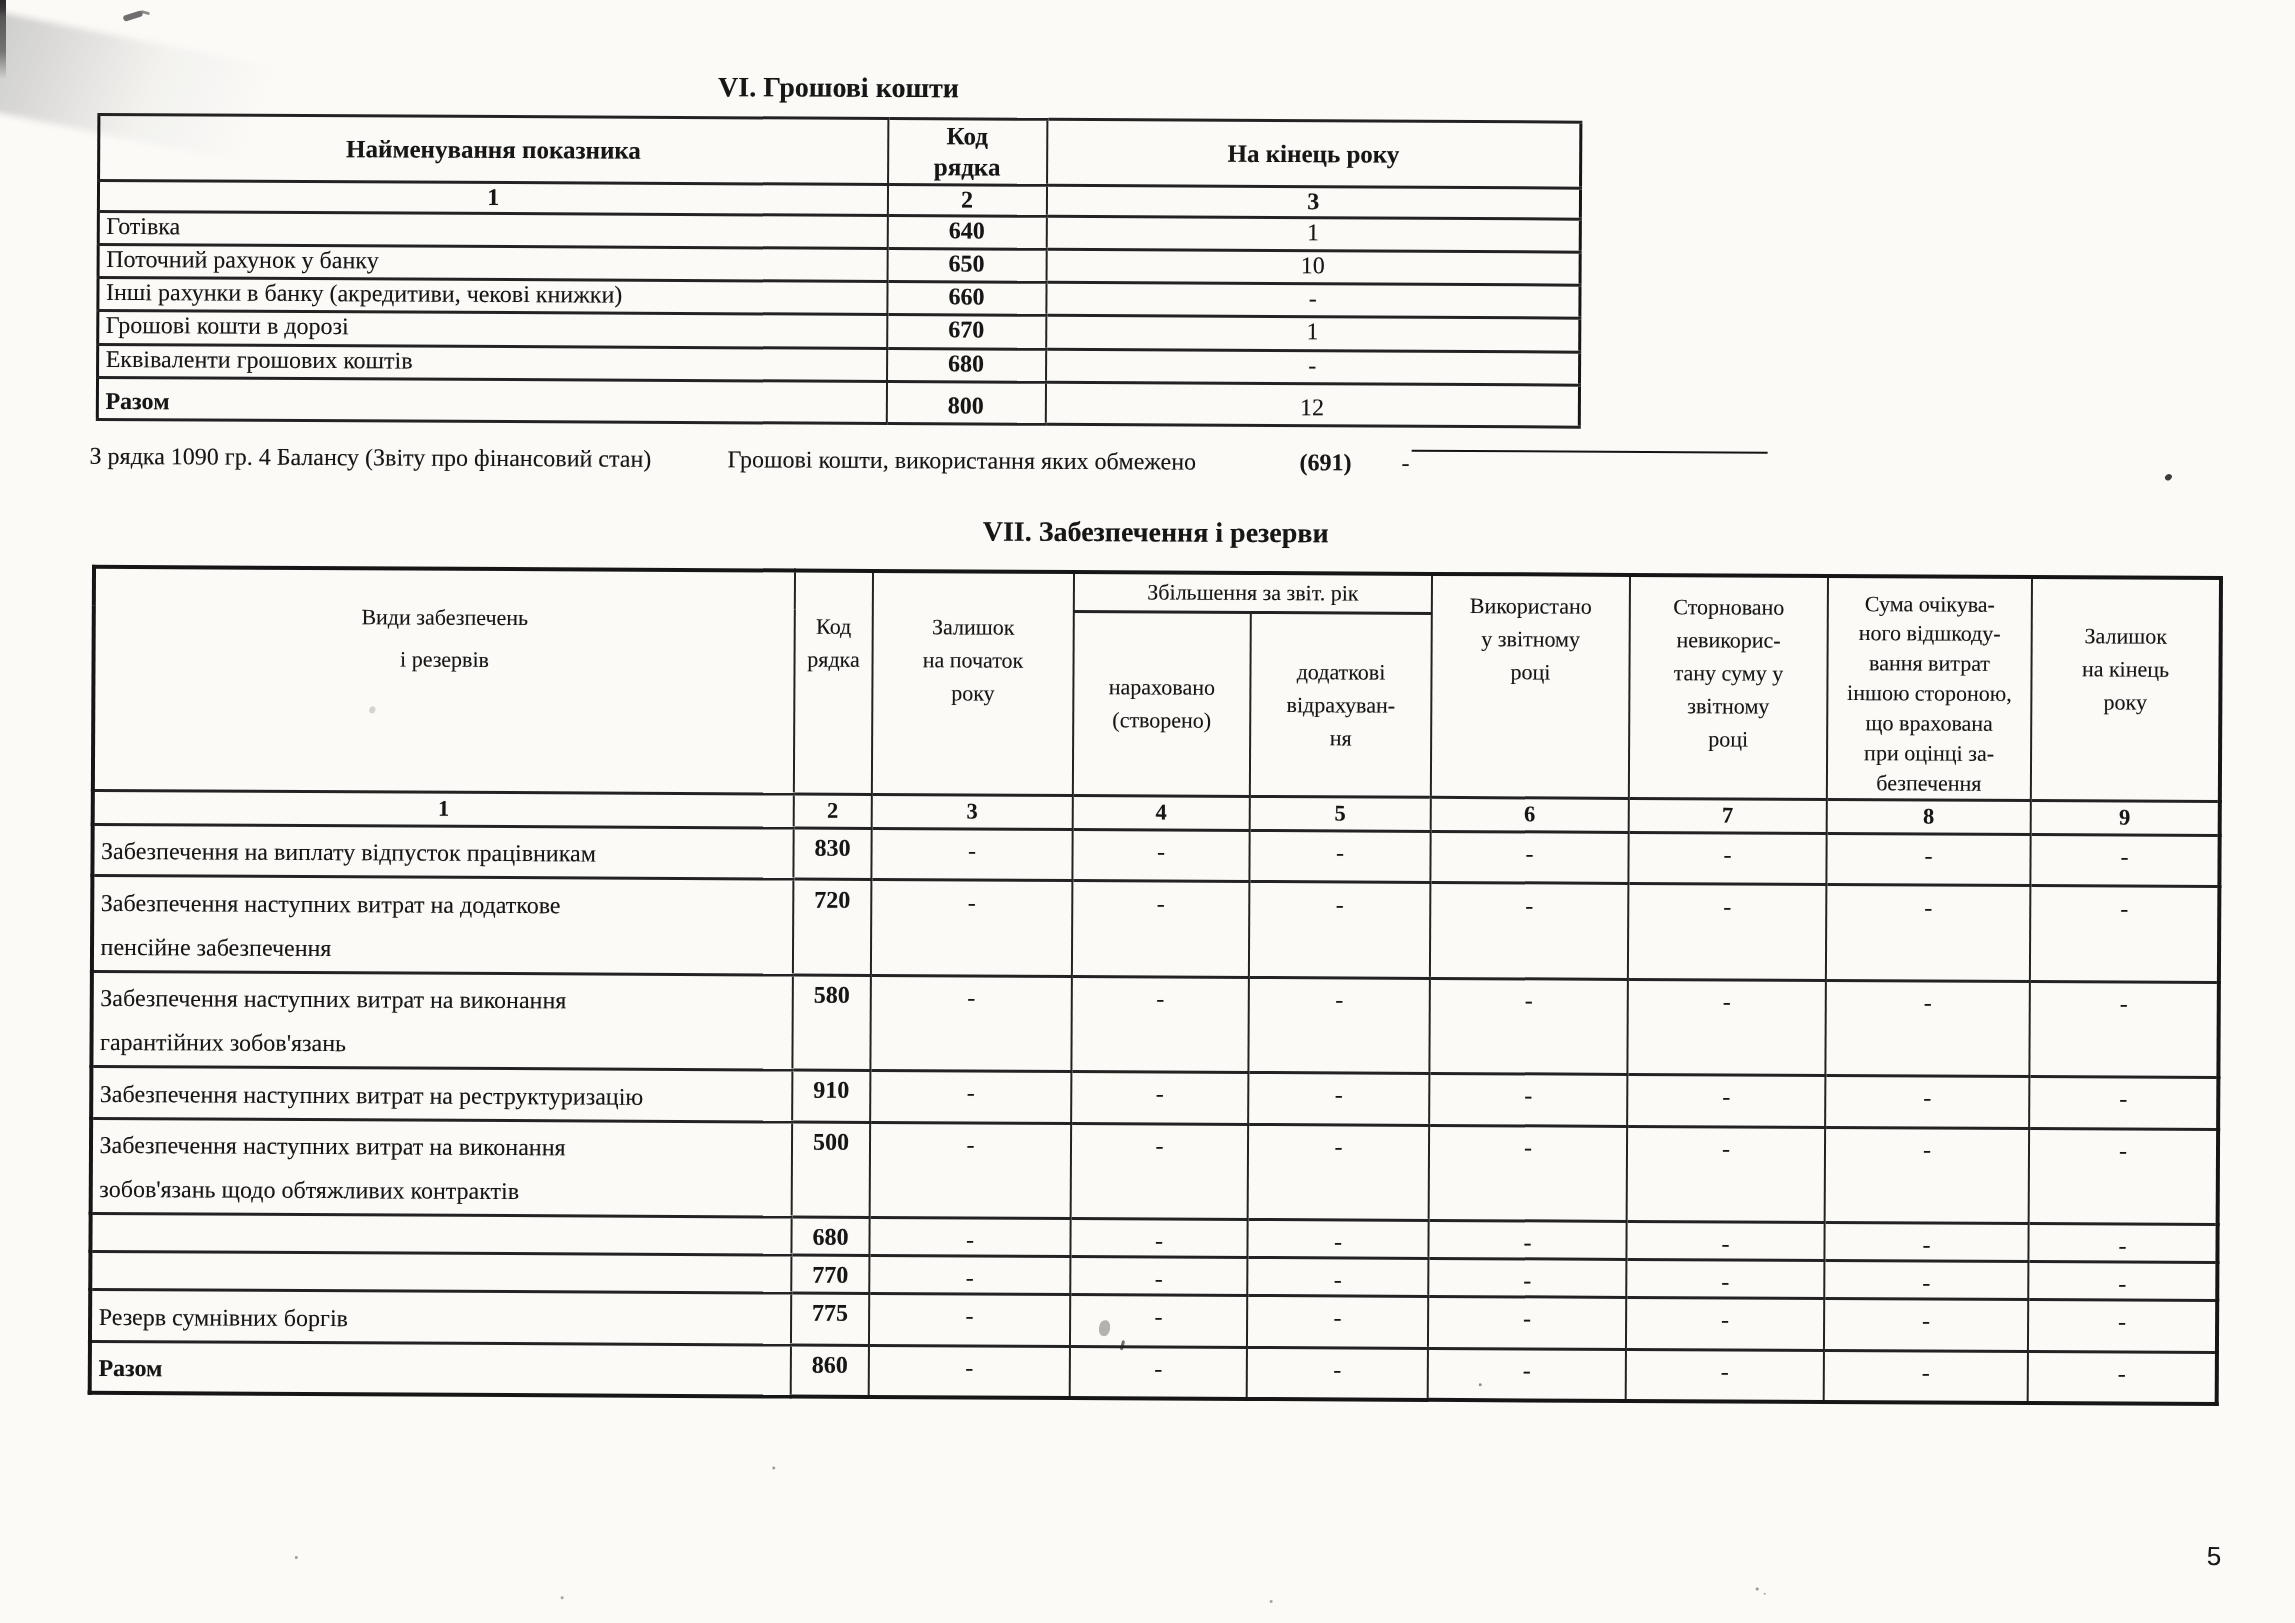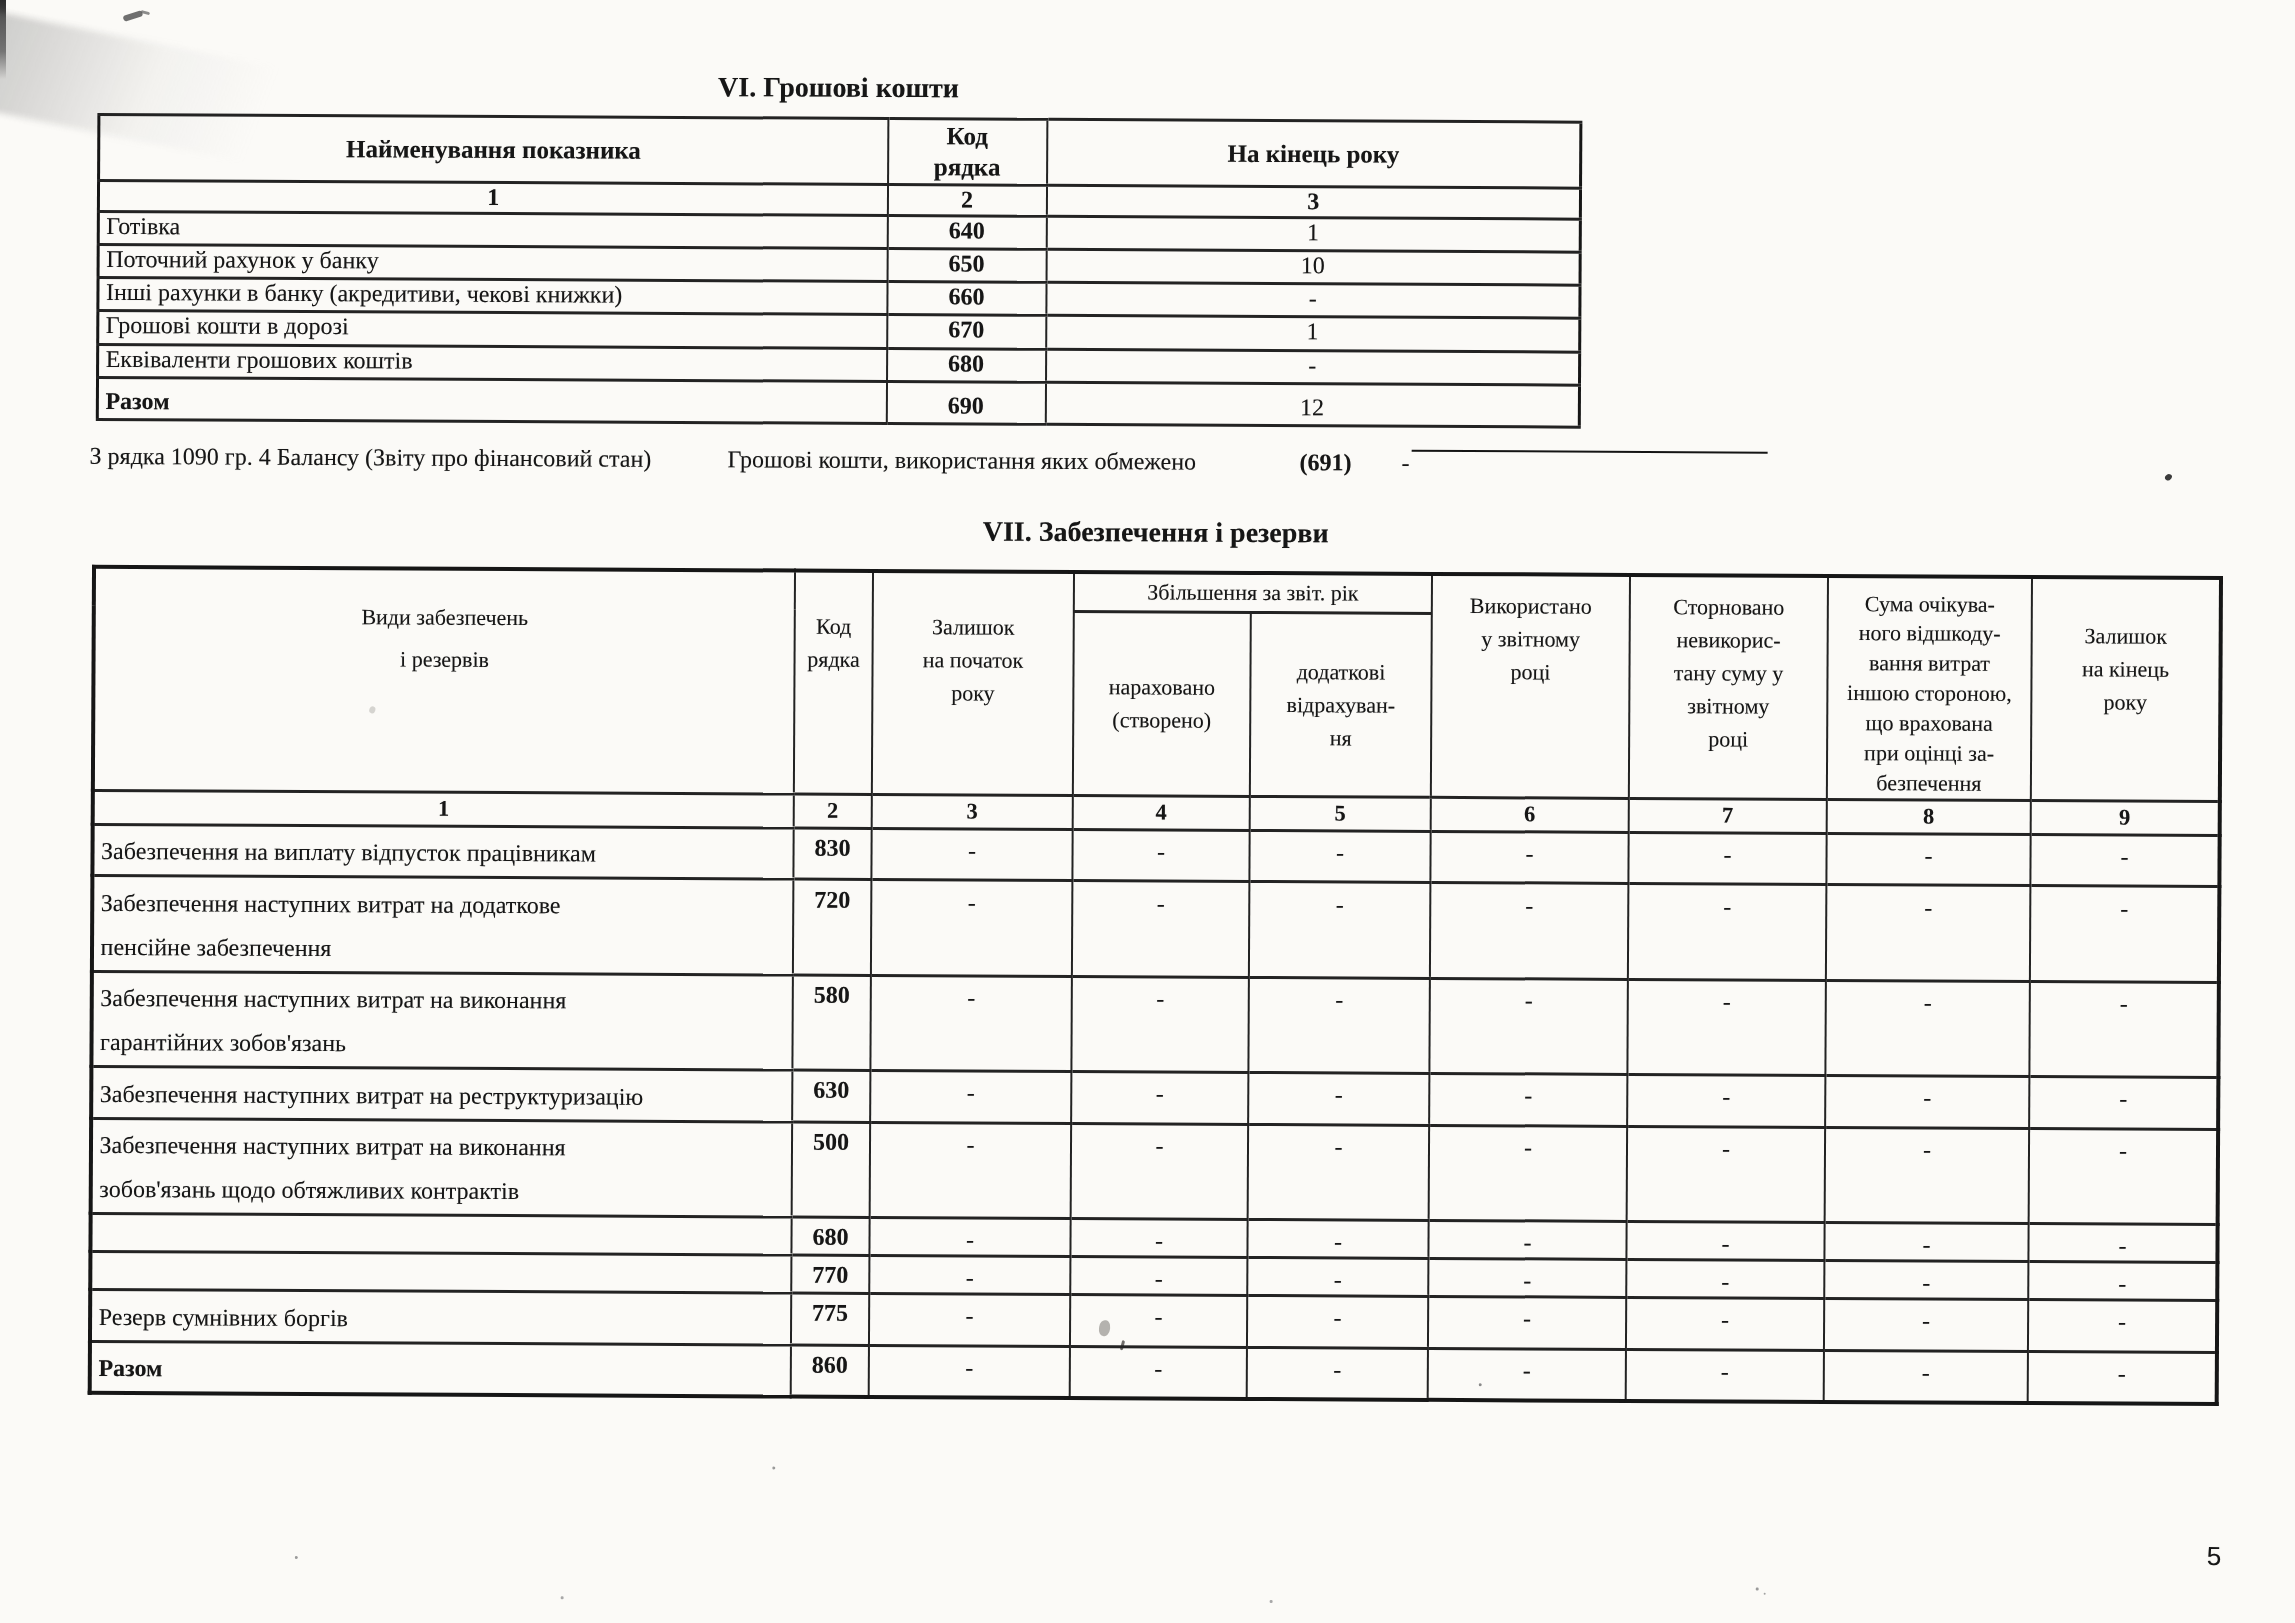--- a/index.html
+++ b/index.html
@@ -143,21 +143,21 @@
         <td class="code">670</td>
         <td class="val">1</td>
       </tr>
       <tr style="height:33px">
         <td class="lbl">Еквіваленти грошових коштів</td>
         <td class="code">680</td>
         <td class="val">-</td>
       </tr>
       <tr class="total" style="height:42px">
         <td class="lbl">Разом</td>
-        <td class="code">690</td>
+        <td class="code">800</td>
         <td class="val">12</td>
       </tr>
     </tbody>
   </table>
 
   <div id="footnote">
     <span class="fn-prefix">З рядка 1090 гр. 4 Балансу (Звіту про фінансовий стан)</span>
     <span class="fn-label">Грошові кошти, використання яких обмежено</span>
     <span class="fn-code">(691)</span>
     <span class="fn-dash">-</span>
@@ -257,21 +257,21 @@
         <td class="val">-</td>
         <td class="val">-</td>
         <td class="val">-</td>
         <td class="val">-</td>
         <td class="val">-</td>
         <td class="val">-</td>
         <td class="val">-</td>
       </tr>
       <tr style="height:37px">
         <td class="lbl">Забезпечення наступних витрат на реструктуризацію</td>
-        <td class="code">630</td>
+        <td class="code">910</td>
         <td class="val">-</td>
         <td class="val">-</td>
         <td class="val">-</td>
         <td class="val">-</td>
         <td class="val">-</td>
         <td class="val">-</td>
         <td class="val">-</td>
       </tr>
       <tr style="height:79px">
         <td class="lbl">Забезпечення наступних витрат на виконання

